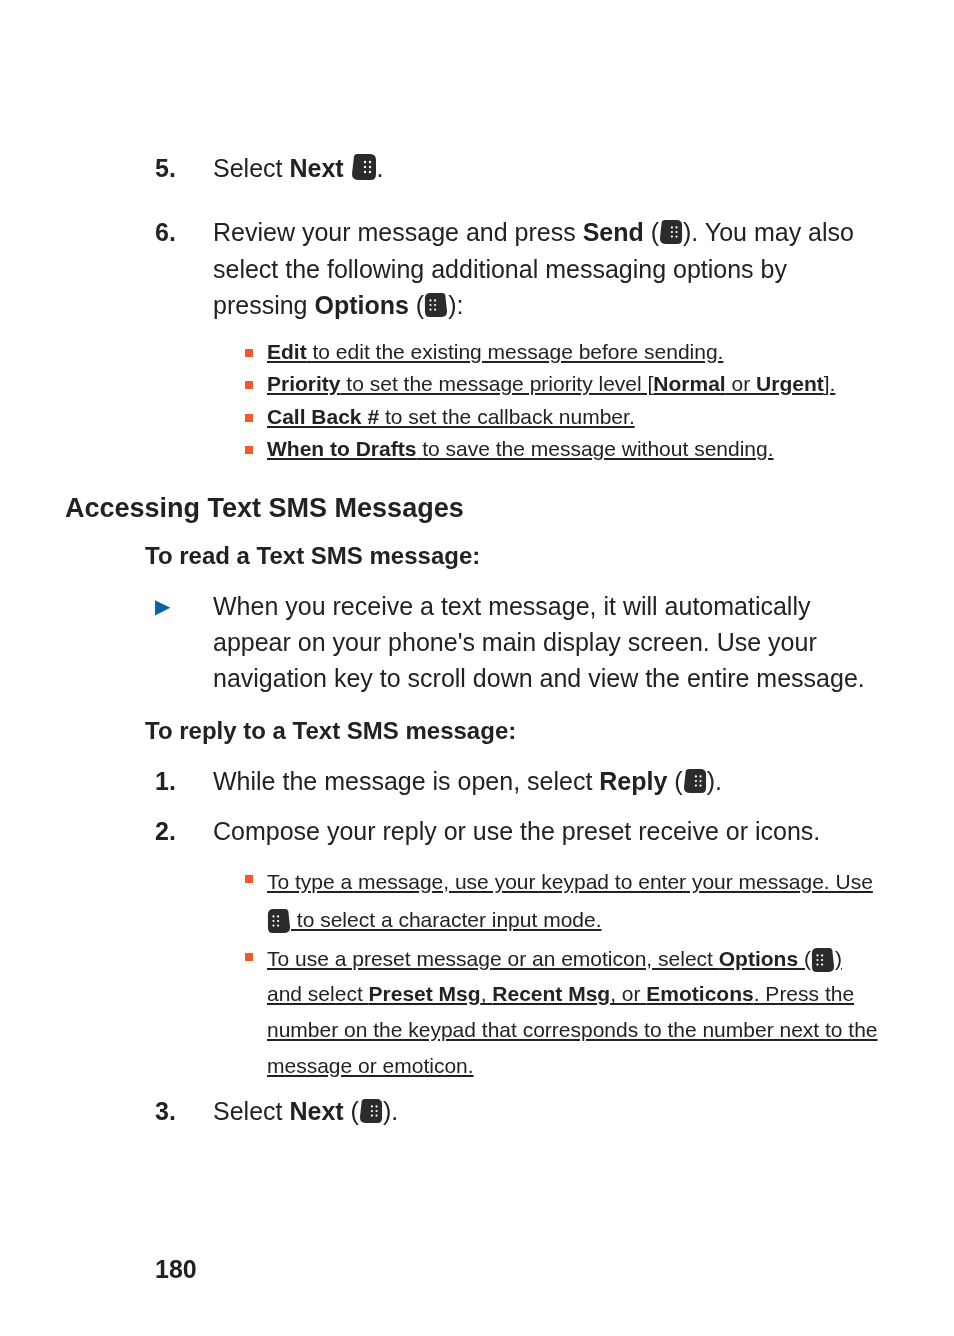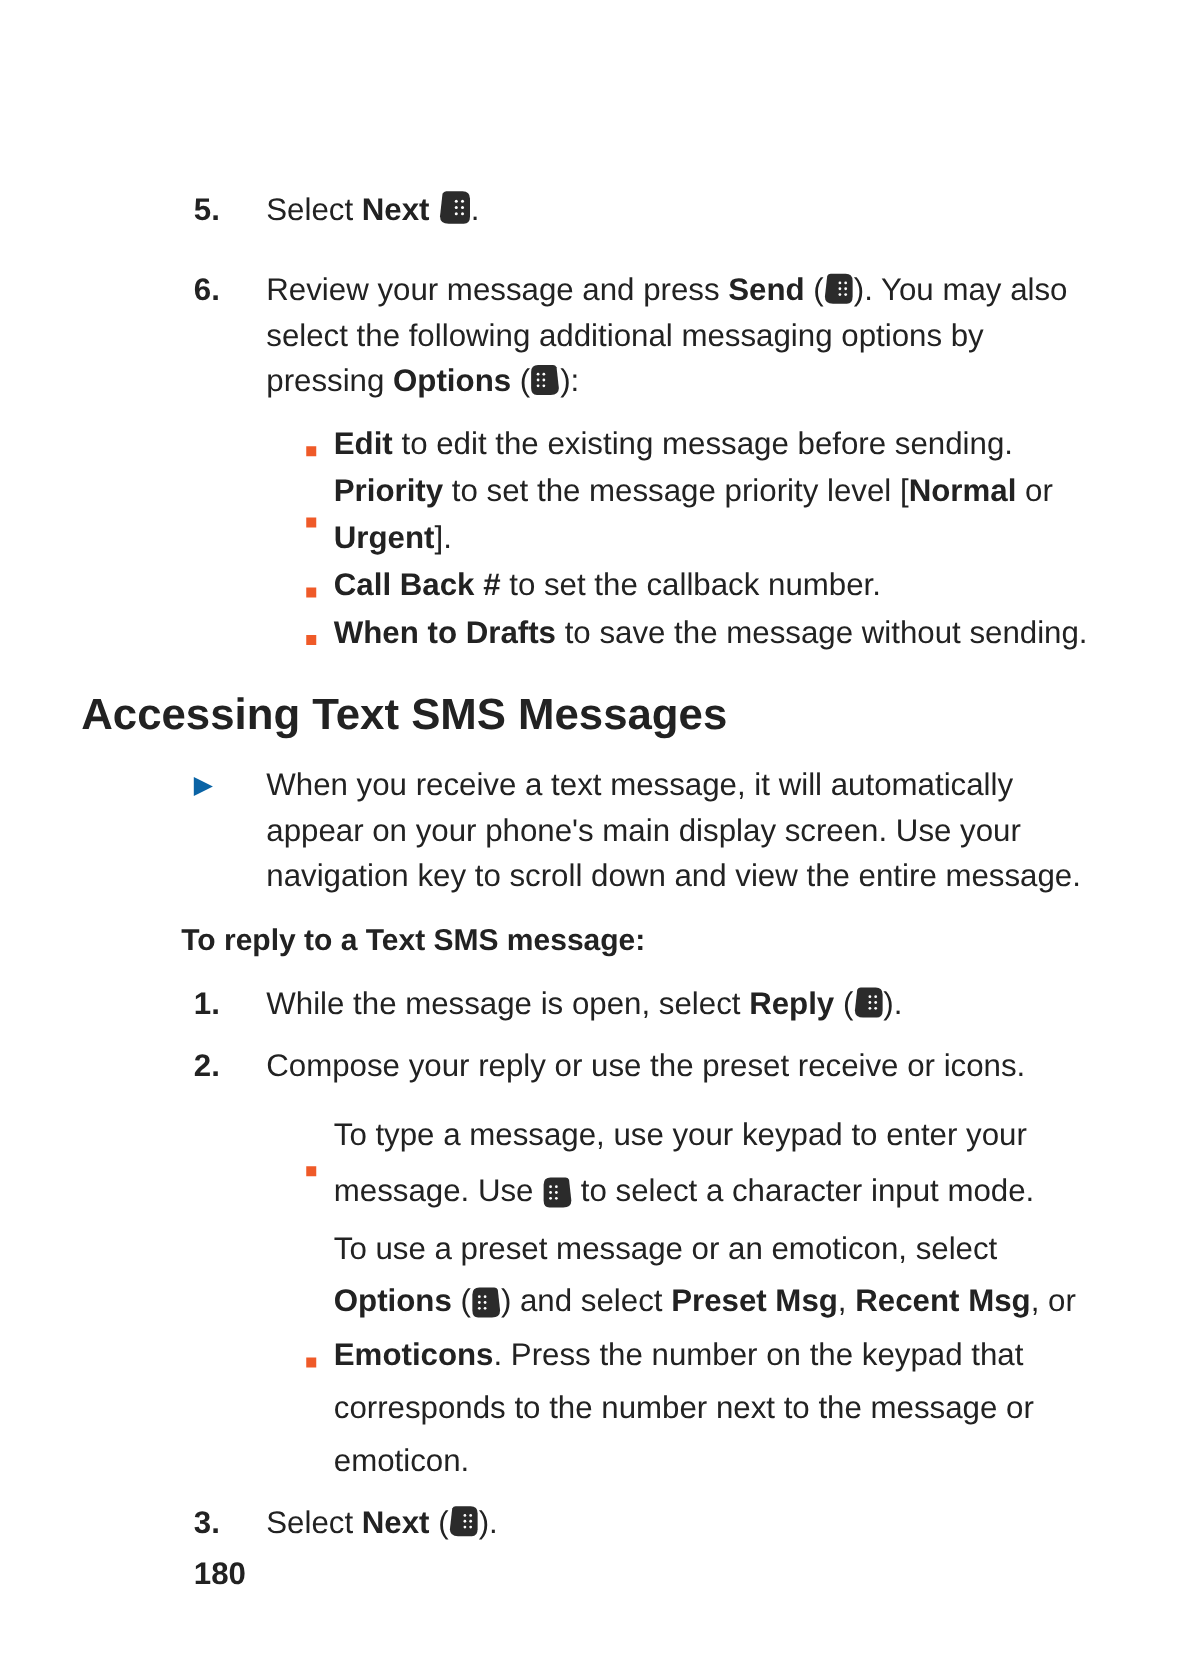--- a/index.html
+++ b/index.html
@@ -30,36 +30,37 @@
   }
   .ol-num .body {
     flex: 1;
   }
   .bold { font-weight: 700; margin-top: 46px; }
   .indent-sub {
     margin-left: 90px;
   }
   .sub-item {
     display: flex;
-    align-items: center;
-    font-size: 25px;
+    align-items: flex-start;
+    font-size: 21px;
     line-height: 1.45;
     margin: 2px 0;
+    text-decoration: underline;
   }
   .sub-item .sq {
     width: 8px;
     height: 8px;
     background: #ef5a28;
     margin-top: 12px;
     margin-right: 14px;
     flex: 0 0 auto;
   }
   .sub-item .sbody { flex: 1; }
   .h2 {
-    font-size: 35px;
+    font-size: 27px;
     font-weight: 700;
     margin: 28px 0 18px -90px;
   }
   .h3 {
     font-size: 24px;
     font-weight: 700;
     margin: 14px 0 18px -10px;
   }
   .tri-row {
     display: flex;
@@ -68,21 +69,21 @@
     margin: 0 0 20px 0;
   }
   .tri-row .tri {
     min-width: 58px;
     color: #0a63a5;
     font-size: 20px;
     padding-top: 4px;
   }
   .footer {
     position: absolute;
-    bottom: 62px;
+    bottom: 52px;
     left: 155px;
     right: 75px;
     display: flex;
     align-items: flex-start;
   }
   .page-num {
     font-weight: 700;
     font-size: 25px;
     min-width: 120px;
   }
@@ -162,20 +163,21 @@
       <div class="sbody"><span class="bold">Call Back #</span><span> to set the callback number.</span></div>
     </div>
     <div class="sub-item">
       <div class="sq"></div>
       <div class="sbody"><span class="bold">When to Drafts</span><span> to save the message without sending.</span></div>
     </div>
   </div>
 
   <div class="h2">Accessing Text SMS Messages</div>
 
+  <div class="h3">To read a Text SMS message:</div>
 
   <div class="tri-row">
     <div class="tri">▶</div>
     <div class="body">When you receive a text message, it will automatically appear on your phone's main display screen. Use your navigation key to scroll down and view the entire message.</div>
   </div>
 
   <div class="h3">To reply to a Text SMS message:</div>
 
   <div class="ol-num">
     <div class="marker">1.</div>

